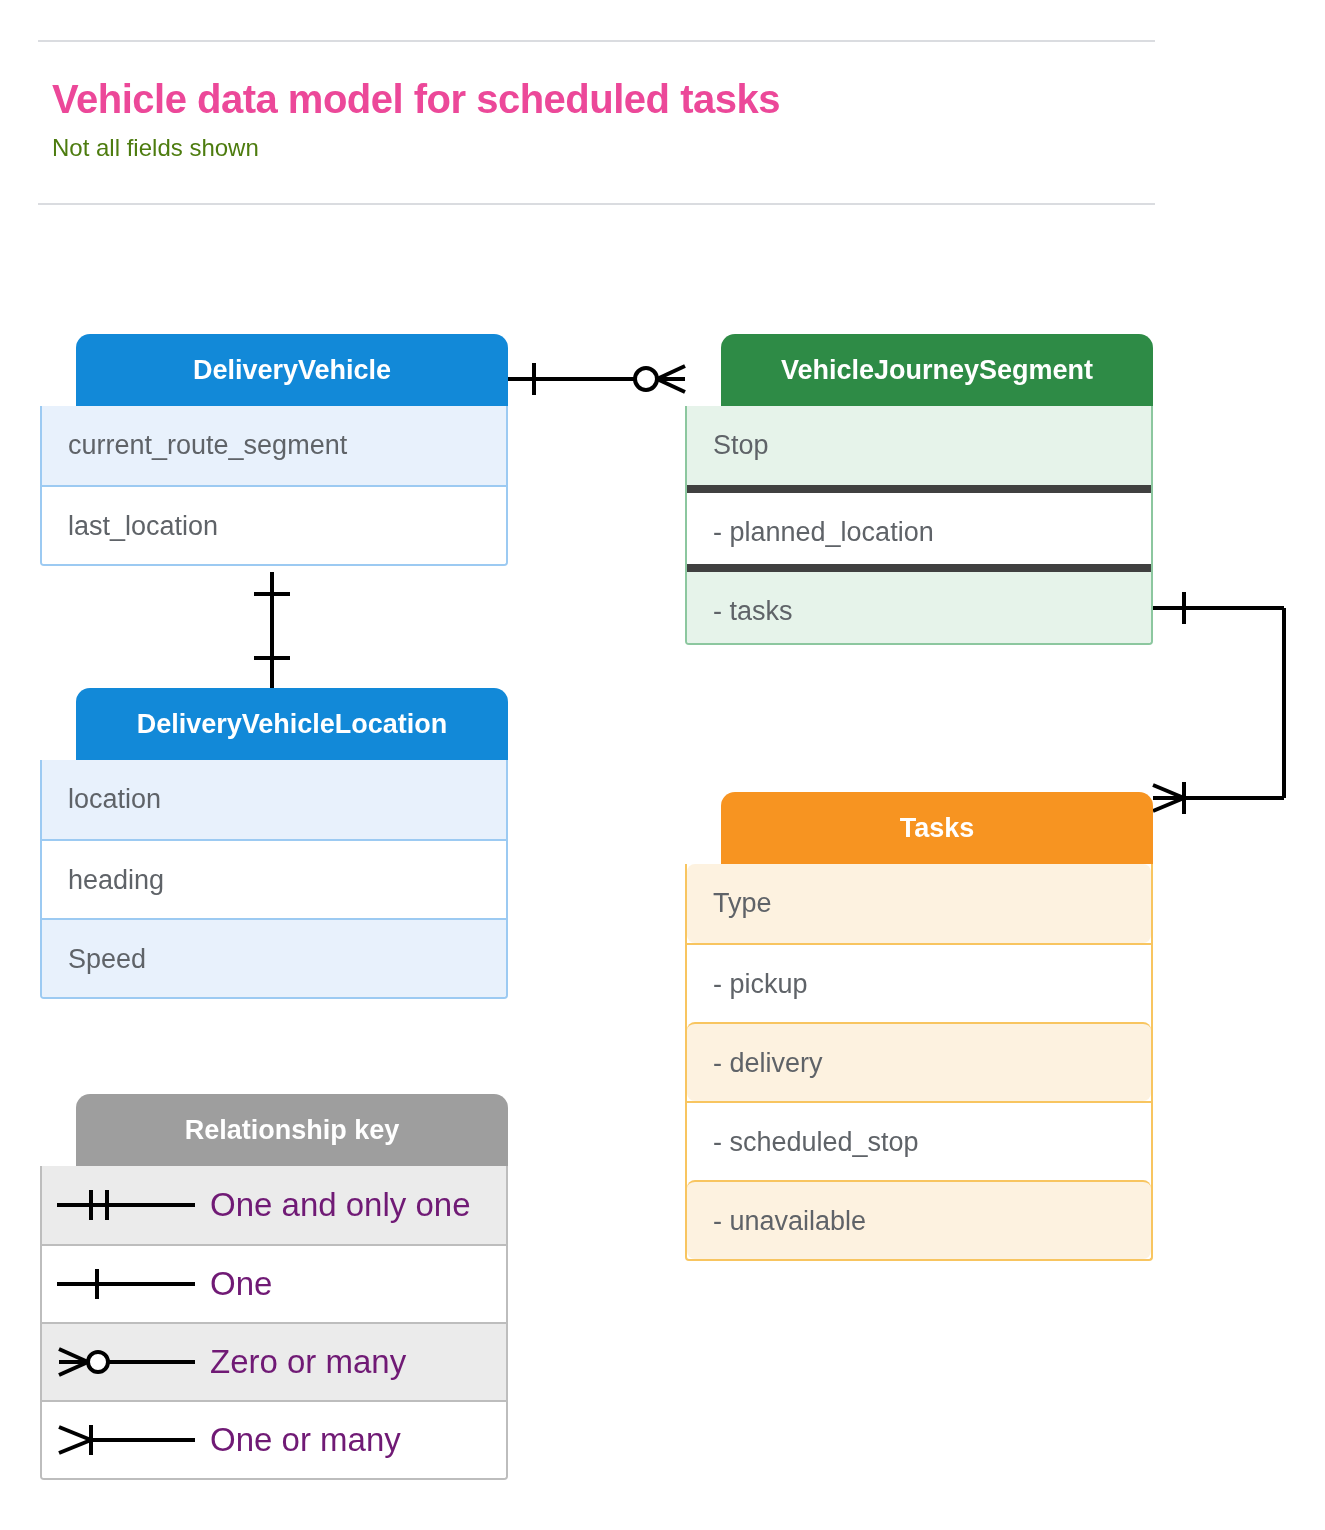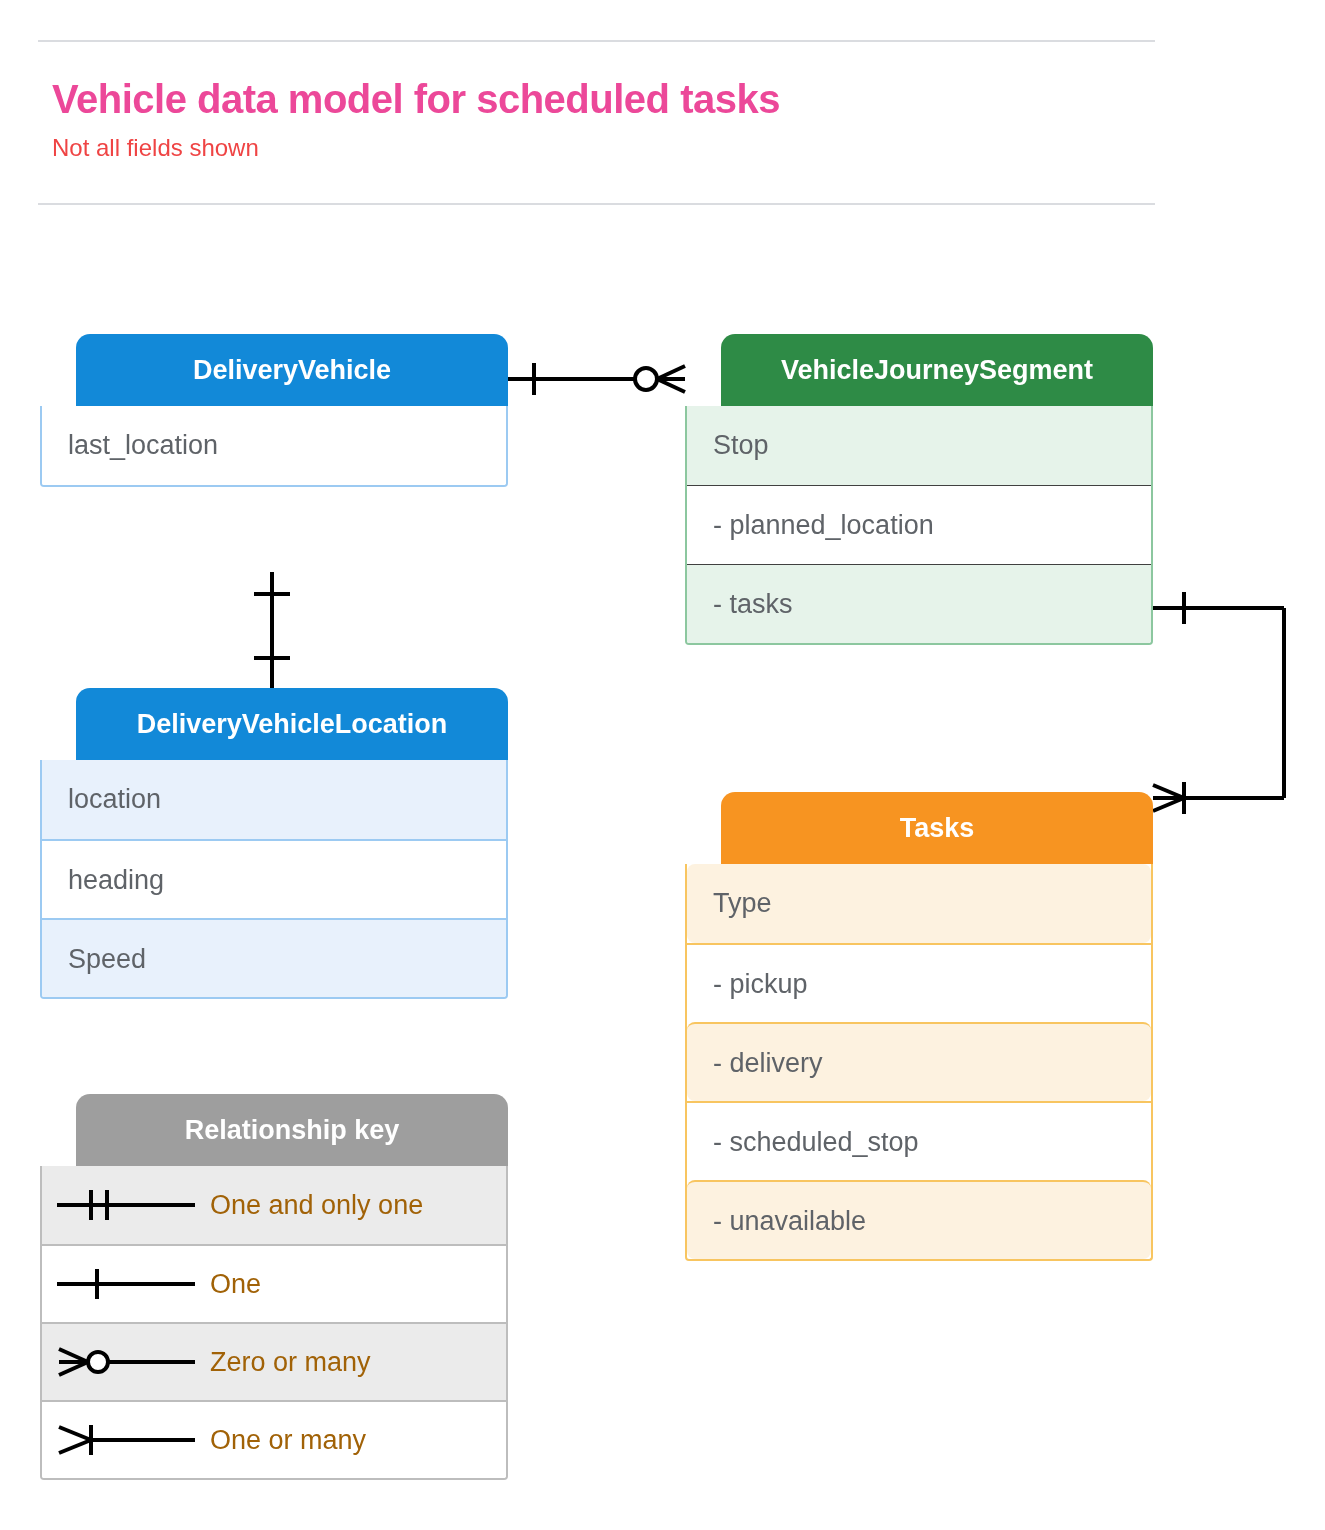--- a/index.html
+++ b/index.html
@@ -14,21 +14,21 @@
   #rule-top{top:40px;}
   #rule-bottom{top:203px;}
 
   #page-title{
     position:absolute;left:52px;top:75px;width:1100px;
     font-size:40px;font-weight:700;color:#ec4899;letter-spacing:-0.5px;
     line-height:48px;white-space:nowrap;
   }
   #page-subtitle{
     position:absolute;left:52px;top:133px;width:1100px;
-    font-size:24px;font-weight:400;color:#ef4444;line-height:30px;
+    font-size:24px;font-weight:400;color:#4d7c0f;line-height:30px;
     white-space:nowrap;
   }
 
   
   .entity{position:absolute;border-radius:14px;}
   .entity .hdr{
     height:72px;line-height:72px;text-align:center;
     font-size:27px;font-weight:700;color:#ffffff;
     border-radius:14px 14px 0 0;white-space:nowrap;overflow:hidden;margin-left:36px;
   }
@@ -42,21 +42,21 @@
   
   .e-blue .hdr{background:#1289d8;}
   .e-blue .rows{border:2px solid #9ccaf2;border-top:none;}
   .e-blue .row{border-top:2px solid #9ccaf2;background:#ffffff;}
   .e-blue .row:first-child{border-top:none;}
   .e-blue .row.alt{background:#e8f1fc;}
 
   
   .e-green .hdr{background:#2e8b46;}
   .e-green .rows{border:2px solid #8cc79f;border-top:none;}
-  .e-green .row{border-top:1px solid #404040;background:#ffffff;}
+  .e-green .row{border-top:8px solid #404040;background:#ffffff;}
   .e-green .row:first-child{border-top:none;}
   .e-green .row.alt{background:#e6f3ea;}
 
   
   .e-orange .hdr{background:#f79421;}
   .e-orange .rows{border:2px solid #f8c560;border-top:none;}
   .e-orange .row{border-top:2px solid #f8c560;background:#ffffff;}
   .e-orange .row:first-child{border-top:none;}
   .e-orange .row.alt{background:#fdf2e0;border-radius:8px;}
 
@@ -70,21 +70,21 @@
   
   #ent-delivery-vehicle{left:40px;top:334px;width:468px;}
   #ent-delivery-vehicle-location{left:40px;top:688px;width:468px;}
   #ent-vehicle-journey-segment{left:685px;top:334px;width:468px;}
   #ent-tasks{left:685px;top:792px;width:468px;}
   #legend{left:40px;top:1094px;width:468px;}
 
   
   #legend .row{display:flex;align-items:center;padding-left:0;line-height:normal;height:78px;}
   #legend .sym{width:168px;flex:0 0 168px;display:flex;align-items:center;justify-content:center;}
-  #legend .lbl{font-size:27px;color:#a16207;white-space:nowrap;}
+  #legend .lbl{font-size:33px;color:#701a75;white-space:nowrap;}
 
   
   #connectors{position:absolute;left:0;top:0;width:1325px;height:1530px;pointer-events:none;}
 </style>
 </head>
 <body>
 
 <div class="rule" id="rule-top"></div>
 <div id="page-title">Vehicle data model for scheduled tasks</div>
 <div id="page-subtitle">Not all fields shown</div>
@@ -111,20 +111,21 @@
     <line x1="1184" y1="782" x2="1184" y2="814"></line>
     <line x1="1184" y1="798" x2="1153" y2="785"></line>
     <line x1="1184" y1="798" x2="1153" y2="811"></line>
     <line x1="1184" y1="798" x2="1153" y2="798"></line>
   </g>
 </svg>
 
 <div class="entity e-blue" id="ent-delivery-vehicle">
   <div class="hdr">DeliveryVehicle</div>
   <div class="rows">
+    <div class="row alt">current_route_segment</div>
     <div class="row">last_location</div>
   </div>
 </div>
 
 <div class="entity e-green" id="ent-vehicle-journey-segment">
   <div class="hdr">VehicleJourneySegment</div>
   <div class="rows">
     <div class="row alt">Stop</div>
     <div class="row">-  planned_location</div>
     <div class="row alt">- tasks</div>

